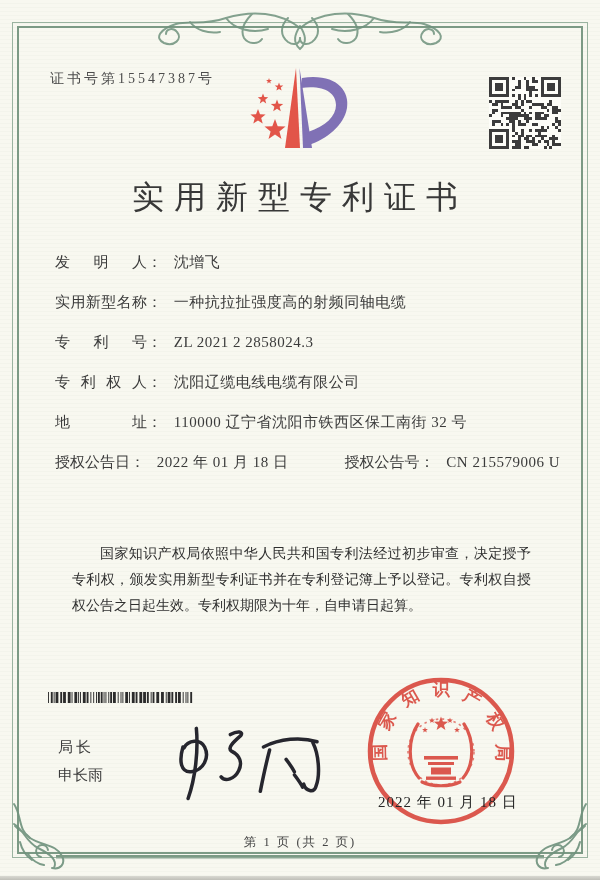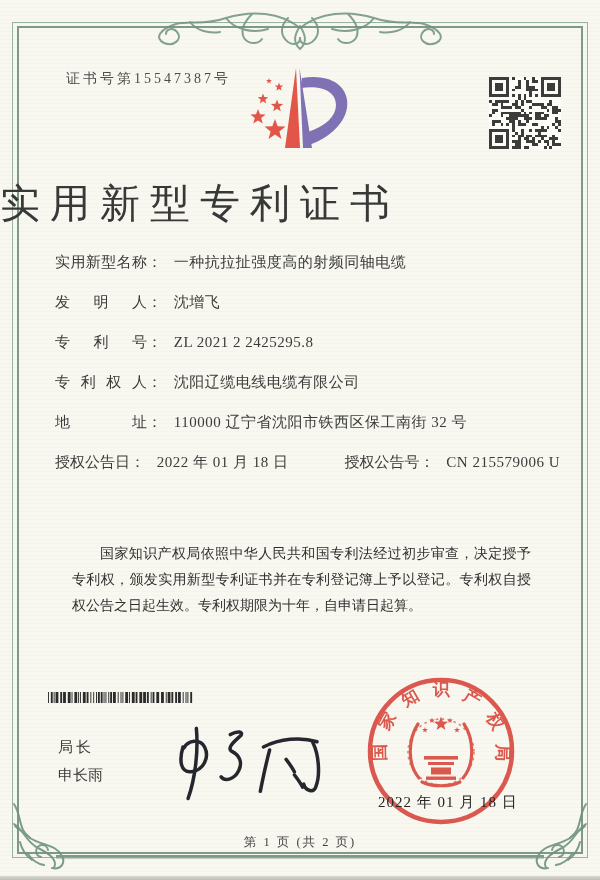--- a/index.html
+++ b/index.html
@@ -12,26 +12,26 @@
   }
   
   .frame-outer{position:absolute;left:12px;right:12px;top:22px;bottom:22px;border:1px solid #9ab3a0;}
   .frame-inner{position:absolute;left:17px;right:17px;top:26px;bottom:26px;border:2px solid #7c9a85;}
   .top-ornament{position:absolute;left:130px;top:4px;width:340px;height:50px;}
   .corner{position:absolute;width:62px;height:70px;bottom:8px;}
   .corner.left{left:10px;transform:scaleX(-1);}
   .corner.right{right:10px;}
   .bottom-line{position:absolute;left:56px;right:56px;top:855px;height:2px;background:#7c9a85;box-shadow:0 2px 0 rgba(124,154,133,0.45);}
 
-  .cert-number{position:absolute;left:66px;top:70px;font-size:14px;letter-spacing:3px;color:#4c4c4c;}
+  .cert-number{position:absolute;left:50px;top:70px;font-size:14px;letter-spacing:3px;color:#4c4c4c;}
   .logo{position:absolute;left:233px;top:60px;width:130px;height:100px;}
   .qr{position:absolute;left:489px;top:77px;width:72px;height:72px;}
 
-  .title{position:absolute;left:0;right:0;top:176px;
-    font-size:40px;letter-spacing:10px;color:#383838;font-weight:500;}
+  .title{position:absolute;left:0;right:0;top:176px;text-align:center;
+    font-size:32px;letter-spacing:10px;color:#383838;font-weight:500;}
 
   .fields{position:absolute;left:55px;right:40px;top:252px;font-size:15px;color:#3b3b3b;}
   .field-row{margin-bottom:19px;line-height:21px;white-space:nowrap;}
   .flabel{display:inline-block;width:92px;text-align:justify;text-align-last:justify;vertical-align:top;}
   .fcolon{display:inline-block;vertical-align:top;}
   .fvalue{display:inline-block;margin-left:8px;letter-spacing:0.5px;vertical-align:top;}
   .grant-row{display:flex;gap:42px;justify-content:space-between;}
   .grant-pair{white-space:nowrap;}
 
   .paragraphs{position:absolute;left:55px;right:52px;top:524px;font-size:14px;line-height:1.86;color:#2f2f2f;text-align:justify;}
@@ -313,30 +313,30 @@
         <rect x="0" y="18" width="7" height="7" fill="#3c3c3c"></rect>
         <rect x="1" y="19" width="5" height="5" fill="#fdfdf8"></rect>
         <rect x="2" y="20" width="3" height="3" fill="#3c3c3c"></rect>
       </g>
   </svg>
 
   <div class="title">实用新型专利证书</div>
 
   <div class="fields">
     <div class="field-row">
+      <span class="flabel">发明人</span><span class="fcolon">：</span>
+      <span class="fvalue">沈增飞</span>
+    </div>
+    <div class="field-row">
       <span class="flabel">实用新型名称</span><span class="fcolon">：</span>
       <span class="fvalue">一种抗拉扯强度高的射频同轴电缆</span>
     </div>
     <div class="field-row">
-      <span class="flabel">发明人</span><span class="fcolon">：</span>
-      <span class="fvalue">沈增飞</span>
-    </div>
-    <div class="field-row">
       <span class="flabel">专利号</span><span class="fcolon">：</span>
-      <span class="fvalue">ZL 2021 2 2425295.8</span>
+      <span class="fvalue">ZL 2021 2 2858024.3</span>
     </div>
     <div class="field-row">
       <span class="flabel">专利权人</span><span class="fcolon">：</span>
       <span class="fvalue">沈阳辽缆电线电缆有限公司</span>
     </div>
     <div class="field-row">
       <span class="flabel">地址</span><span class="fcolon">：</span>
       <span class="fvalue">110000 辽宁省沈阳市铁西区保工南街 32 号</span>
     </div>
     <div class="field-row grant-row">

